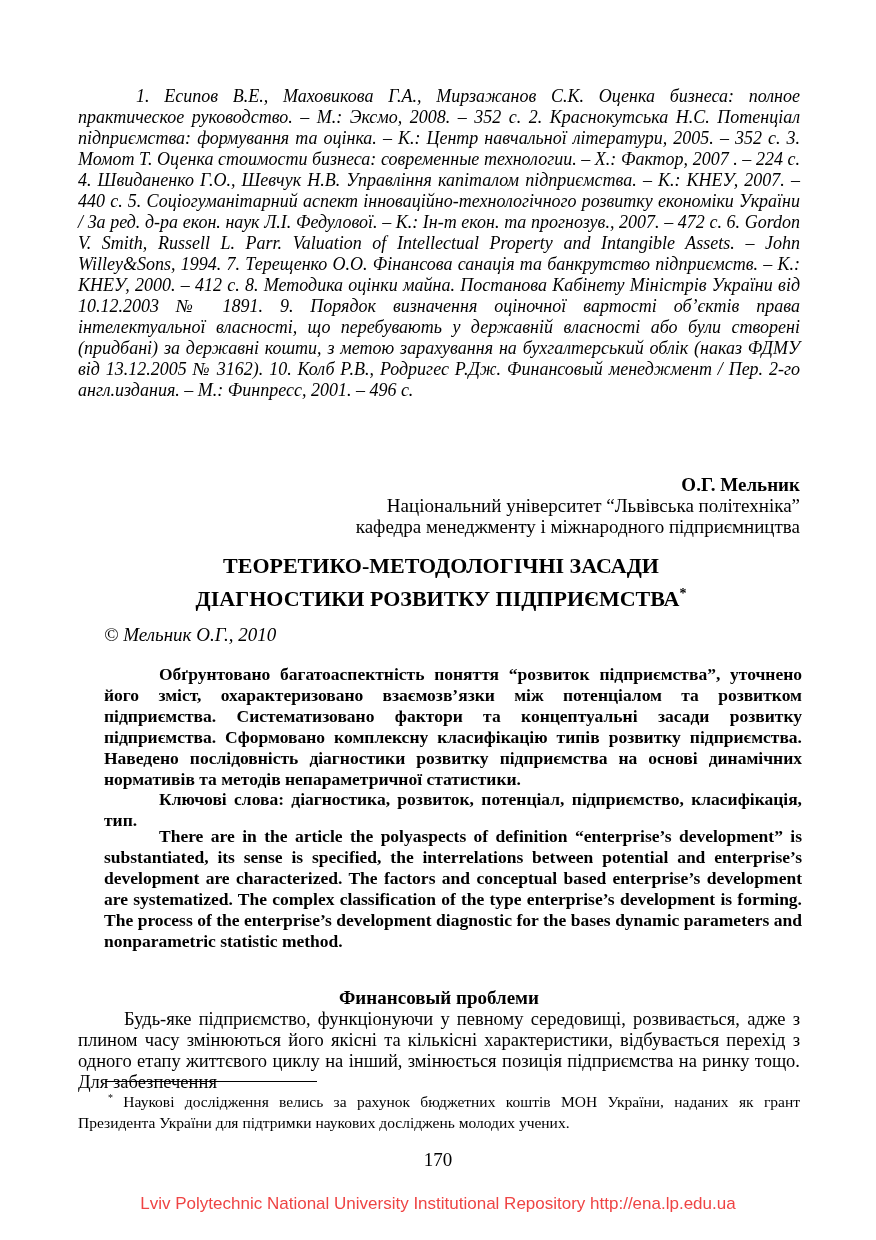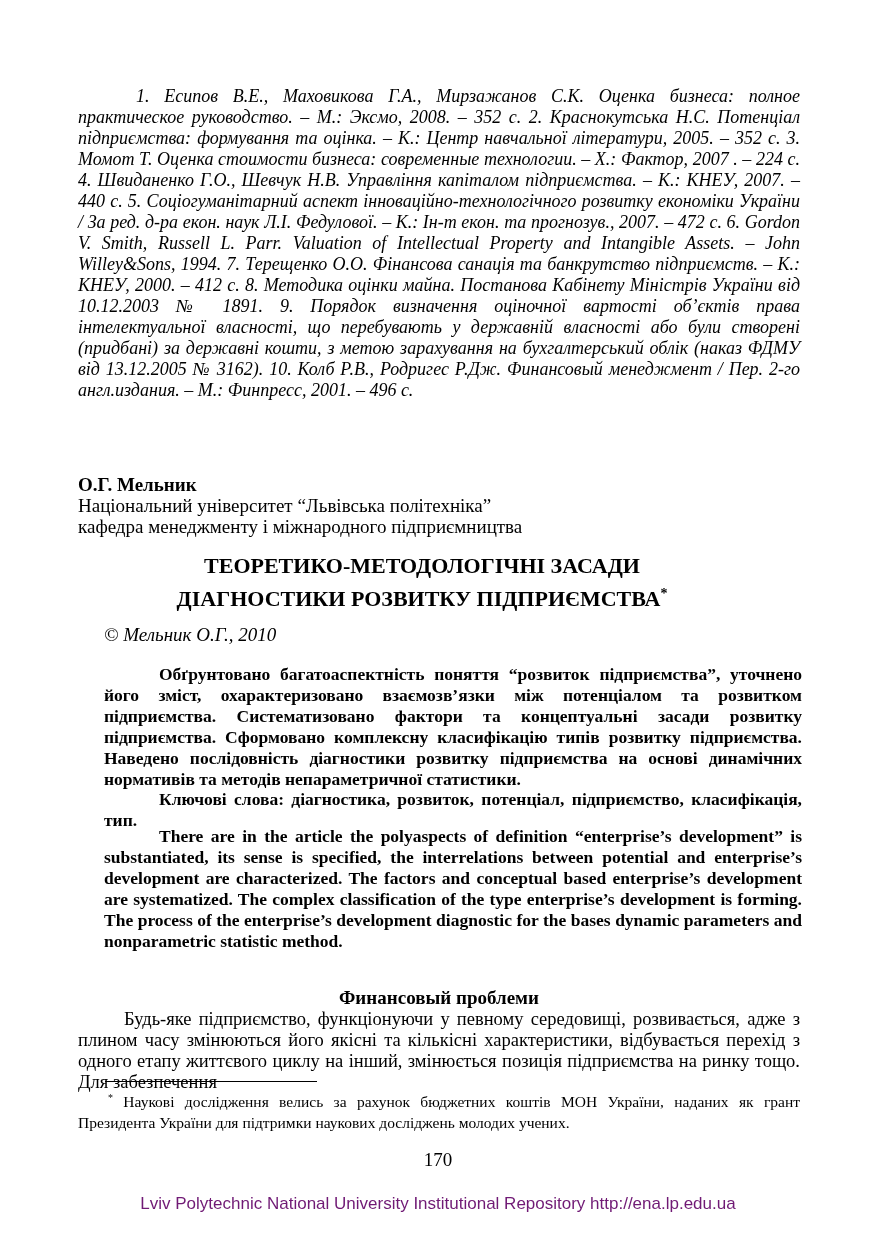--- a/index.html
+++ b/index.html
@@ -27,26 +27,27 @@
     text-indent: 58px;
   }
   .udc {
     top: 438px; left: 78px; width: 722px;
     text-align: right;
     font-weight: bold;
     font-size: 19px;
   }
   .byline {
     top: 474px; left: 78px; width: 722px;
+    text-align: right;
     font-size: 19px;
     line-height: 21px;
   }
   .byline .author { font-weight: bold; }
   .title-block {
-    top: 552px; left: 61px; width: 722px;
+    top: 552px; left: 80px; width: 722px;
     text-align: center;
     font-weight: bold;
     font-size: 22px;
     line-height: 28px;
     margin: 0;
   }
   .title-block sup { font-size: 14px; }
   .copyright {
     top: 624px; left: 104px;
     font-style: italic;
@@ -94,21 +95,21 @@
   .page-number {
     top: 1149px; left: 0; width: 876px;
     text-align: center;
     font-size: 19px;
   }
   .repository-footer {
     top: 1194px; left: 0; width: 876px;
     text-align: center;
     font-family: "Liberation Sans", "DejaVu Sans", sans-serif;
     font-size: 17px;
-    color: #701a75;
+    color: #ef4444;
   }
   p { margin: 0; }
 </style>
 </head>
 <body>
 
 <div class="page">
 
   <p class="abs references">1. Есипов В.Е., Маховикова Г.А., Мирзажанов С.К. Оценка бизнеса: полное практическое руководство. – М.: Эксмо, 2008. – 352 с. 2. Краснокутська Н.С. Потенціал підприємства: формування та оцінка. – К.: Центр навчальної літератури, 2005. – 352 с. 3. Момот Т. Оценка стоимости бизнеса: современные технологии. – Х.: Фактор, 2007 . – 224 с. 4. Швиданенко Г.О., Шевчук Н.В. Управління капіталом підприємства. – К.: КНЕУ, 2007. – 440 с. 5. Соціогуманітарний аспект інноваційно-технологічного розвитку економіки України / За ред. д-ра екон. наук Л.І. Федулової. – К.: Ін-т екон. та прогнозув., 2007. – 472 с. 6. Gordon V. Smith, Russell L. Parr. Valuation of Intellectual Property and Intangible Assets. – John Willey&amp;Sons, 1994. 7. Терещенко О.О. Фінансова санація та банкрутство підприємств. – К.: КНЕУ, 2000. – 412 с. 8. Методика оцінки майна. Постанова Кабінету Міністрів України від 10.12.2003 № 1891. 9. Порядок визначення оціночної вартості об’єктів права інтелектуальної власності, що перебувають у державній власності або були створені (придбані) за державні кошти, з метою зарахування на бухгалтерський облік (наказ ФДМУ від 13.12.2005 № 3162). 10. Колб Р.В., Родригес Р.Дж. Финансовый менеджмент / Пер. 2-го англ.издания. – М.: Финпресс, 2001. – 496 с.</p>
 

